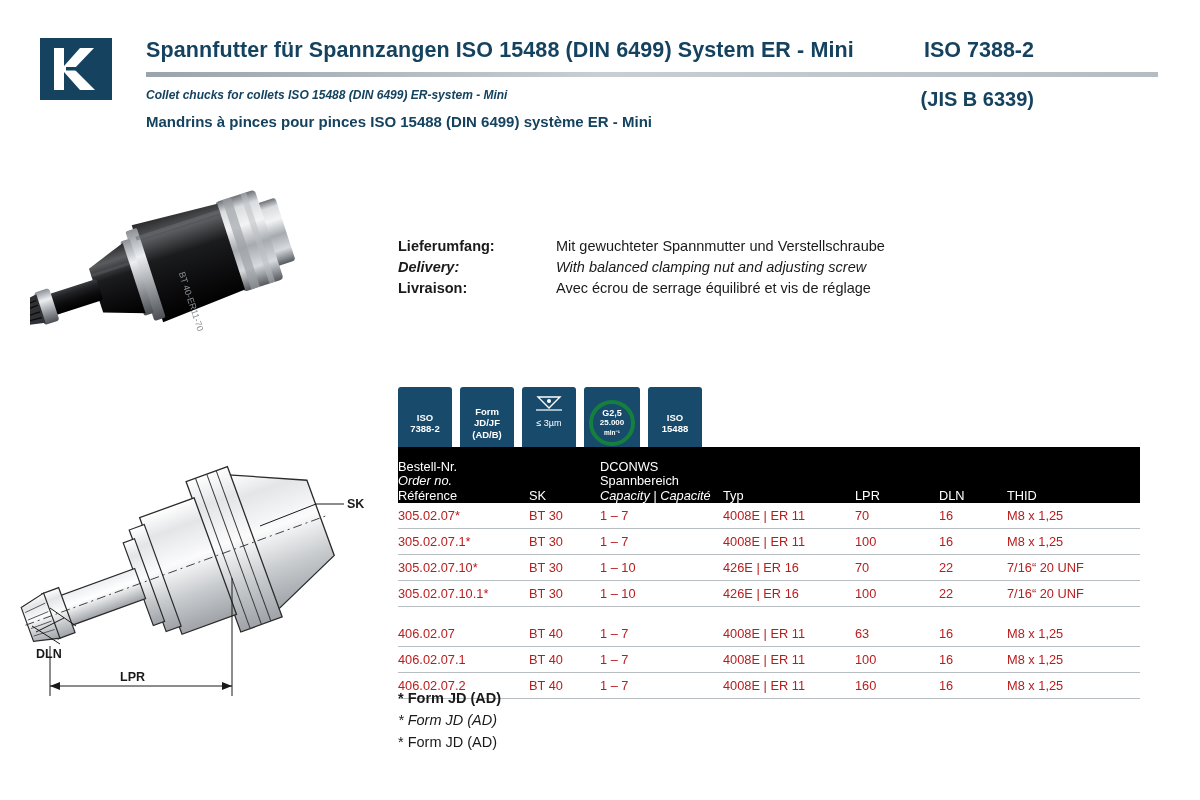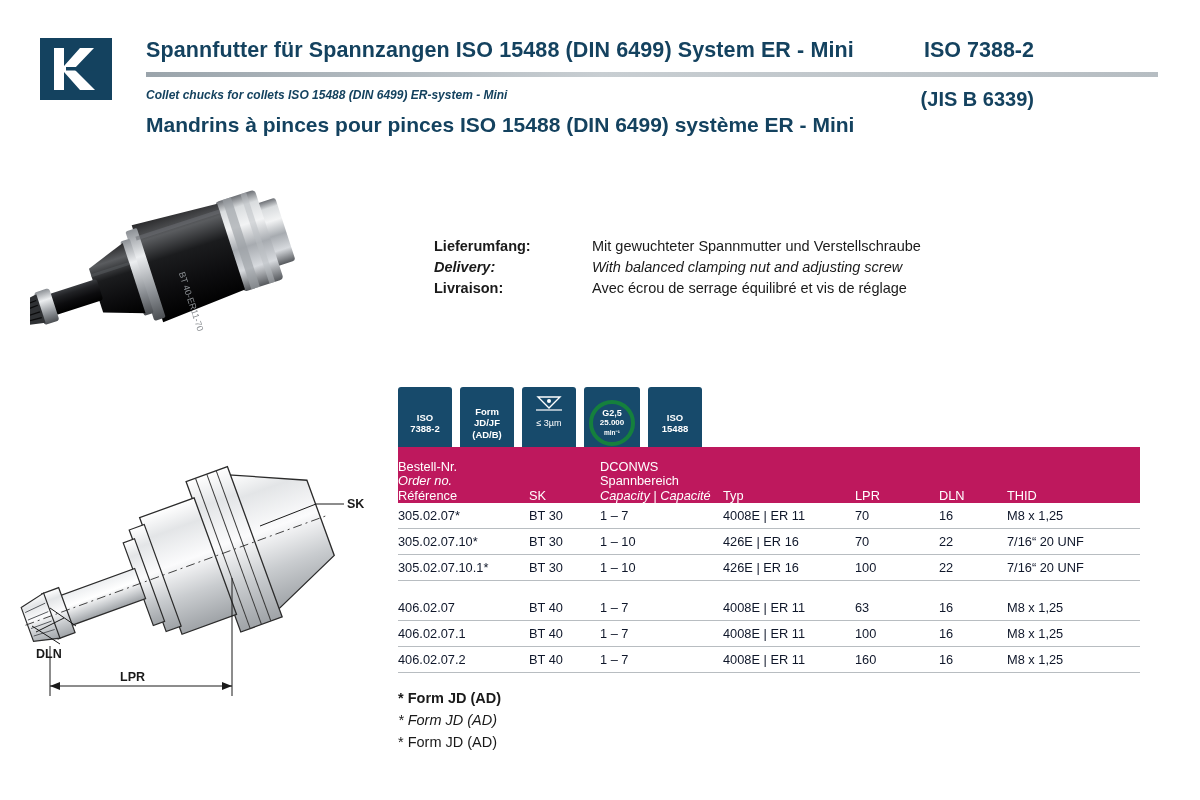--- a/index.html
+++ b/index.html
@@ -67,21 +67,21 @@
     font-size: 12px;
     font-weight: bold;
     font-style: italic;
     color: #14425f;
     white-space: nowrap;
   }
   .subtitle-fr {
     position: absolute;
     left: 146px;
     top: 113px;
-    font-size: 21px;
+    font-size: 15px;
     font-weight: bold;
     color: #14425f;
     white-space: nowrap;
   }
   .subtitle-right {
     position: absolute;
     right: 42px;
     top: 88px;
     font-size: 20px;
     font-weight: bold;
@@ -101,21 +101,21 @@
   
   .delivery {
     position: absolute;
     left: 398px;
     top: 236px;
     width: 640px;
     font-size: 14.5px;
     line-height: 21px;
     color: #1a1a1a;
   }
-  .delivery .row { position: relative; height: 21px; white-space: nowrap; margin-left: 36px; }
+  .delivery .row { position: relative; height: 21px; white-space: nowrap; }
   .delivery .lbl { position: absolute; left: 0; top: 0; font-weight: bold; }
   .delivery .lbl.it { font-weight: bold; font-style: italic; }
   .delivery .val { position: absolute; left: 158px; top: 0; }
   .delivery .val.it { font-style: italic; }
 
   
   .badges {
     position: absolute;
     left: 398px;
     top: 387px;
@@ -164,37 +164,37 @@
     top: 447px;
     width: 742px;
     border-collapse: collapse;
     font-size: 12.8px;
   }
   .table th, .table td {
     text-align: left;
     padding: 0;
   }
   .thead-cell {
-    background: #be185d;
+    background: #000000;
     color: #ffffff;
     vertical-align: bottom;
     height: 56px;
     padding: 0 0 8px 6px;
     font-weight: normal;
     line-height: 14.5px;
     font-size: 12.8px;
   }
   .thead-cell .l1 { display: block; }
   .thead-cell .l2 { display: block; font-style: italic; }
   .thead-cell .l3 { display: block; }
   .row-cell {
     height: 25px;
     border-bottom: 1px solid #b8bdc1;
     padding-left: 6px;
-    color: #0f172a;
+    color: #b91c1c;
     font-size: 12.8px;
     white-space: nowrap;
   }
   .spacer-row td {
     height: 14px;
     border-bottom: none;
   }
   .col-ref { width: 131px; }
   .col-sk { width: 71px; }
   .col-cap { width: 123px; }
@@ -401,20 +401,29 @@
     <tr>
       <td class="row-cell">305.02.07*</td>
       <td class="row-cell">BT 30</td>
       <td class="row-cell">1 – 7</td>
       <td class="row-cell">4008E |  ER 11</td>
       <td class="row-cell">70</td>
       <td class="row-cell">16</td>
       <td class="row-cell">M8 x 1,25</td>
     </tr>
     <tr>
+      <td class="row-cell">305.02.07.1*</td>
+      <td class="row-cell">BT 30</td>
+      <td class="row-cell">1 – 7</td>
+      <td class="row-cell">4008E |  ER 11</td>
+      <td class="row-cell">100</td>
+      <td class="row-cell">16</td>
+      <td class="row-cell">M8 x 1,25</td>
+    </tr>
+    <tr>
       <td class="row-cell">305.02.07.10*</td>
       <td class="row-cell">BT 30</td>
       <td class="row-cell">1 – 10</td>
       <td class="row-cell">426E |  ER 16</td>
       <td class="row-cell">70</td>
       <td class="row-cell">22</td>
       <td class="row-cell">7/16“ 20 UNF</td>
     </tr>
     <tr>
       <td class="row-cell">305.02.07.10.1*</td>

